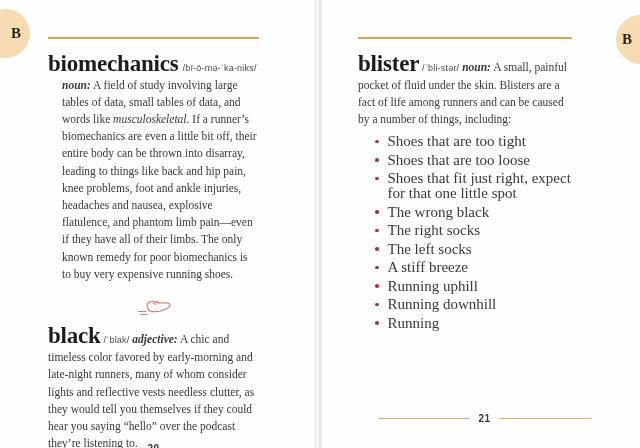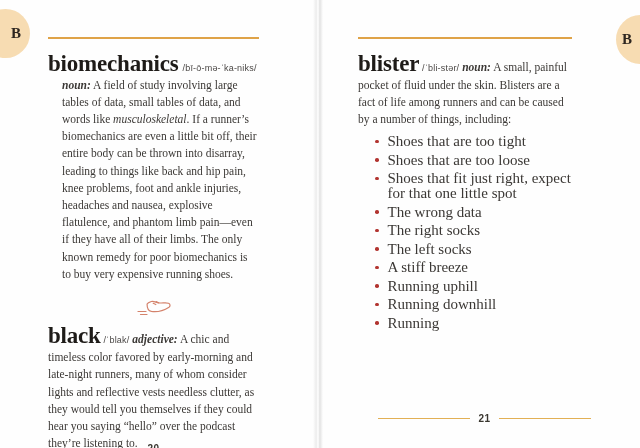--- a/index.html
+++ b/index.html
@@ -109,21 +109,21 @@
       <li>
           <span class="dot"></span>
           <span>Shoes that are too loose</span>
         </li>
           <li>
           <span class="dot"></span>
           <span>Shoes that fit just right, expect for that one little spot</span>
         </li>
           <li>
           <span class="dot"></span>
-          <span>The wrong data</span>
+          <span>The wrong black</span>
         </li>
           <li>
           <span class="dot"></span>
           <span>The right socks</span>
         </li>
           <li>
           <span class="dot"></span>
           <span>The left socks</span>
         </li>
           <li>

